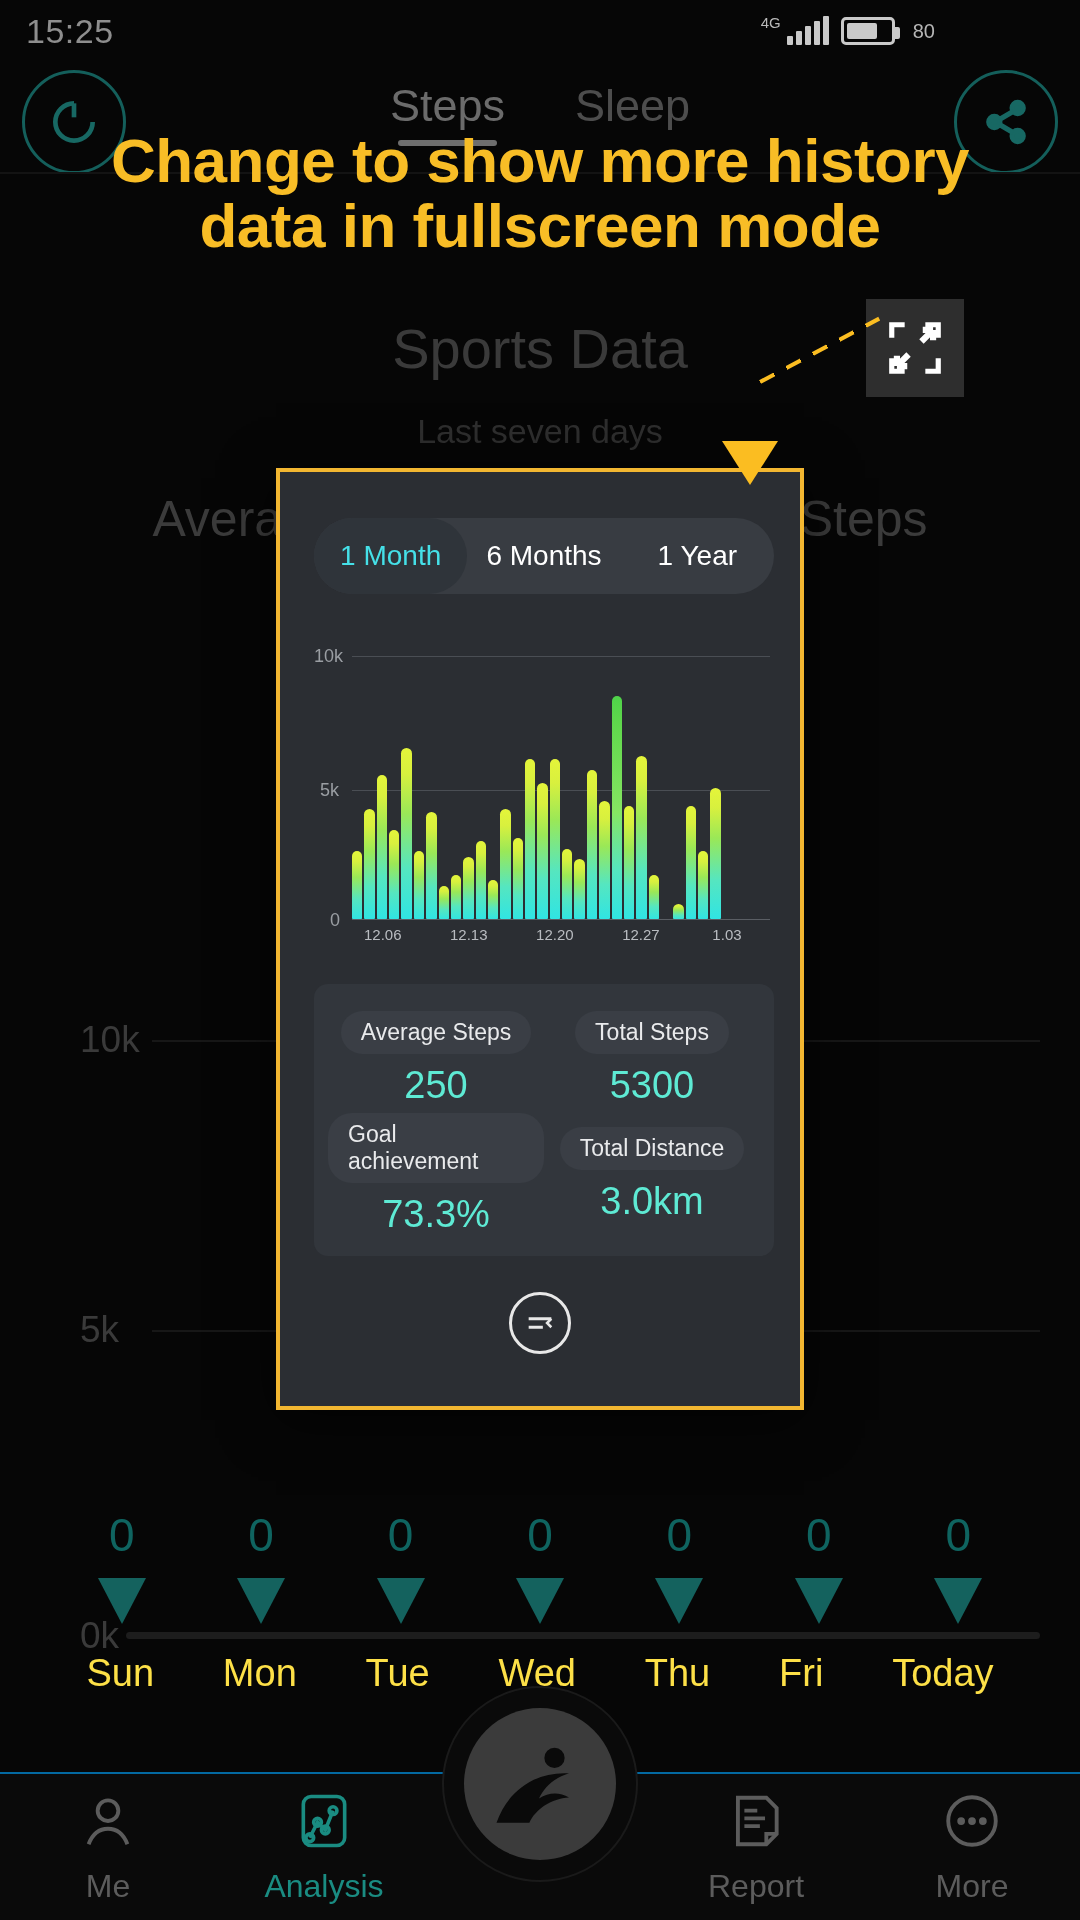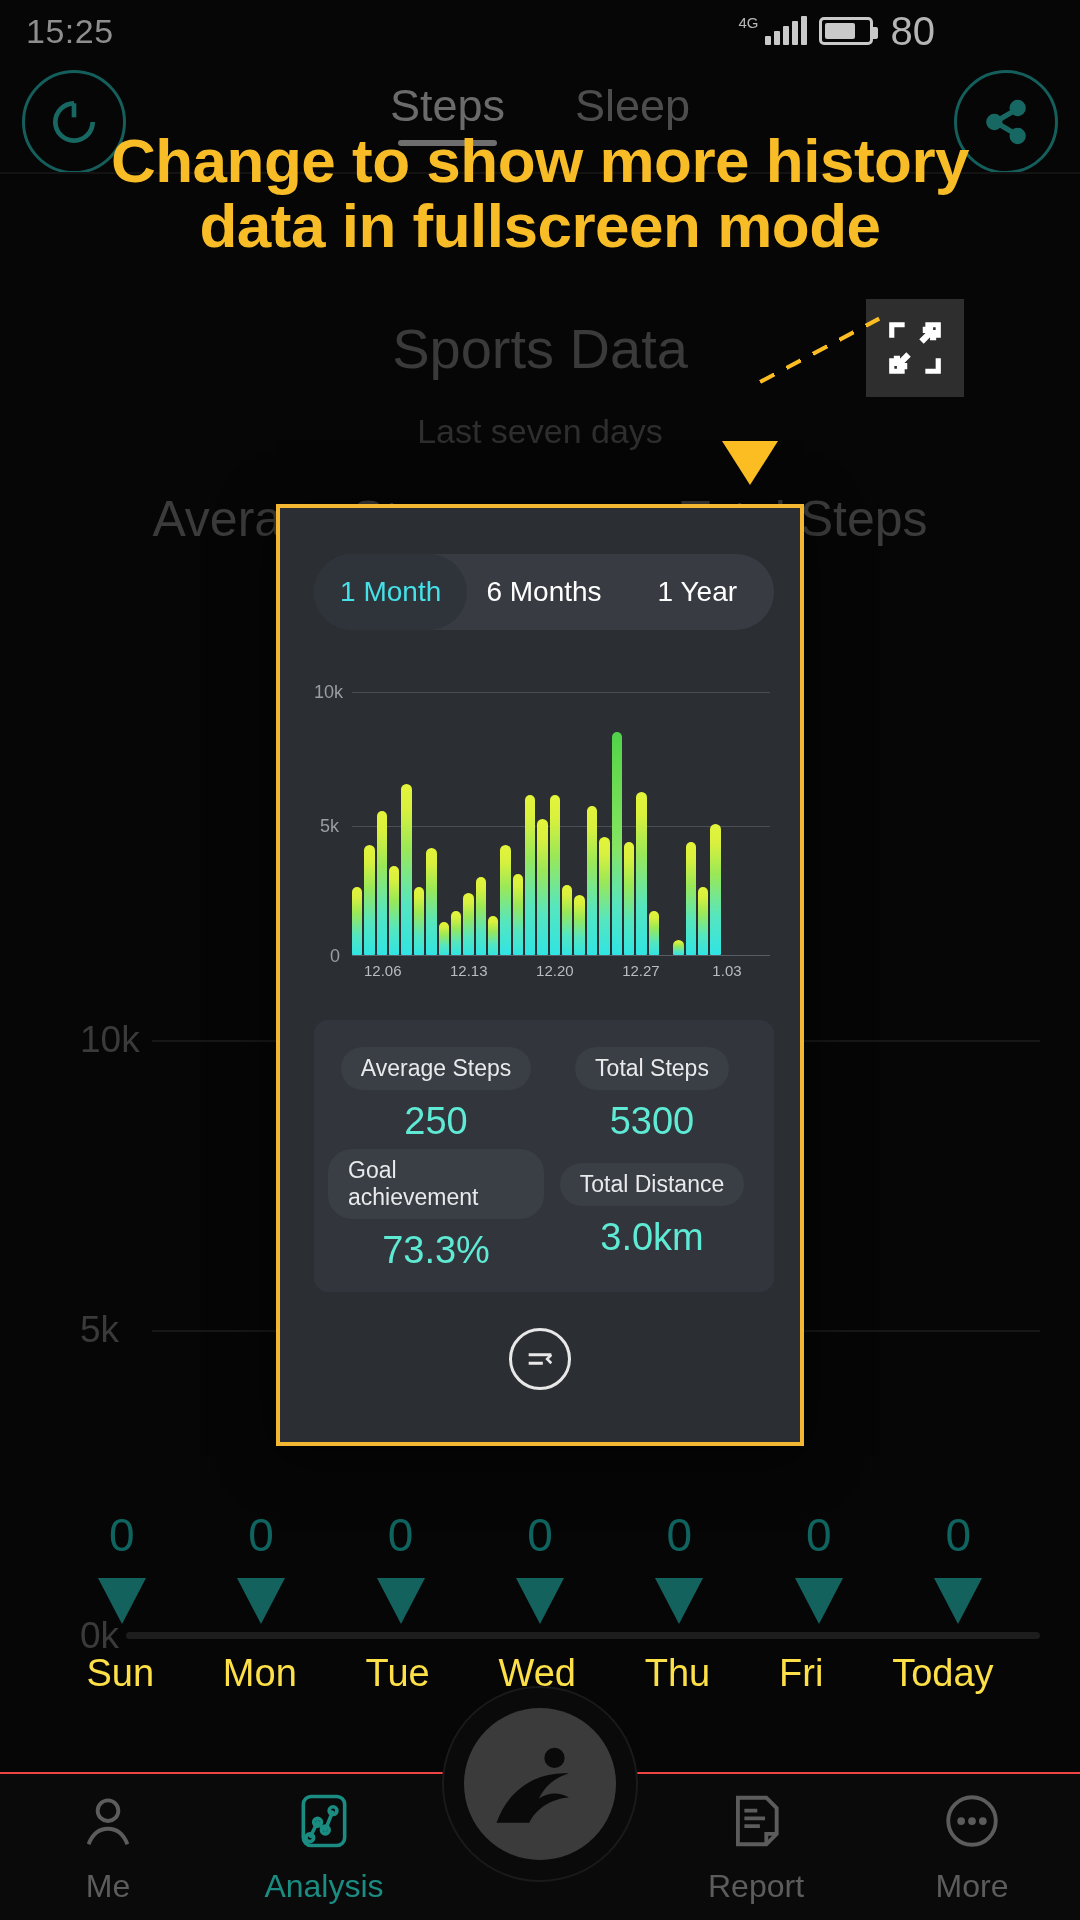--- a/index.html
+++ b/index.html
@@ -21,21 +21,21 @@
   .bars { display:flex; align-items:flex-end; gap:3px; height:28px; }
   .bars i { display:block; width:6px; background:#c9c9c9; border-radius:1px; }
   .bars i:nth-child(1){height:9px}.bars i:nth-child(2){height:14px}
   .bars i:nth-child(3){height:19px}.bars i:nth-child(4){height:24px}
   .bars i:nth-child(5){height:29px}
   .batt { width:54px; height:28px; border:3px solid #c9c9c9; border-radius:5px;
           position:relative; display:flex; align-items:center; padding:3px; }
   .batt::after{content:"";position:absolute;right:-8px;top:7px;width:5px;height:12px;
           background:#c9c9c9;border-radius:0 2px 2px 0;}
   .batt b{display:block;height:100%;width:72%;background:#c9c9c9;border-radius:2px;}
-  .sb-pct { font-size:40px; color:#b5b5b5; margin-left:6px; }
+  .sb-pct { font-size:20px; color:#b5b5b5; margin-left:6px; }
 
   
   .header { position:absolute; top:62px; left:0; width:1080px; height:112px; }
   .hdr-tabs { position:absolute; left:0; right:0; top:18px;
     display:flex; justify-content:center; gap:70px; }
   .hdr-tab { font-size:45px; color:#4d4d4d; position:relative; padding-bottom:14px; }
   .hdr-tab.active { color:#6b6b6b; }
   .hdr-tab.active::after { content:""; position:absolute; left:8px; right:8px;
     bottom:0; height:6px; background:#6e6e6e; border-radius:3px; }
   .ring { position:absolute; top:8px; width:104px; height:104px; border-radius:50%;
@@ -81,21 +81,21 @@
     letter-spacing:-.5px; z-index:40; }
   .callout span { display:block; }
   .arrow-tri { position:absolute; left:722px; top:441px; width:0; height:0;
     border-left:28px solid transparent; border-right:28px solid transparent;
     border-top:44px solid #fbbd21; z-index:41; }
   .dash-line { position:absolute; left:760px; top:380px; width:135px; height:4px;
     background:repeating-linear-gradient(90deg,#fbbd21 0 16px,transparent 16px 30px);
     transform:rotate(-28deg); transform-origin:left center; z-index:41; }
 
   
-  .dialog { position:absolute; left:276px; top:504px; width:528px; height:942px;
+  .dialog { position:absolute; left:276px; top:468px; width:528px; height:942px;
     background:#2b2e33; border:4px solid #f3b731; z-index:30;
     box-shadow:0 10px 50px rgba(0,0,0,.6); }
 
   .seg { position:absolute; left:34px; top:46px; width:460px; height:76px;
     background:#383c42; border-radius:38px; display:flex; align-items:center; }
   .seg-item { flex:1; text-align:center; font-size:28px; color:#ffffff;
     line-height:76px; border-radius:38px; }
   .seg-item.active { color:#45e0e8; background:#2f343a; }
 
   
@@ -122,21 +122,21 @@
   .stat-pill { background:#3a3e45; border-radius:24px; padding:8px 20px;
     font-size:23px; color:#e9eaec; }
   .stat-val { font-size:38px; color:#5eead4; }
 
   .dlg-btn { position:absolute; left:50%; transform:translateX(-50%); top:820px;
     width:62px; height:62px; border-radius:50%; border:3px solid #e8e8e8;
     display:flex; align-items:center; justify-content:center; }
 
   
   .navbar { position:absolute; bottom:0; left:0; width:1080px; height:148px;
-    background:#0a0a0a; border-top:2px solid #ef4444;
+    background:#0a0a0a; border-top:2px solid #0369a1;
     display:flex; align-items:center; }
   .nav-item { flex:1; display:flex; flex-direction:column; align-items:center; gap:12px; }
   .nav-label { font-size:32px; color:#5c5c5c; }
   .nav-item.active .nav-label { color:#1a8c82; }
   .nav-center { position:absolute; left:50%; transform:translateX(-50%); bottom:38px;
     width:196px; height:196px; border-radius:50%; background:#0a0a0a;
     border:2px solid #1a1a1a; display:flex; align-items:center; justify-content:center; }
   .nav-center .blob { width:152px; height:152px; border-radius:50%; background:#3b3b3b;
     display:flex; align-items:center; justify-content:center; }
 </style>

